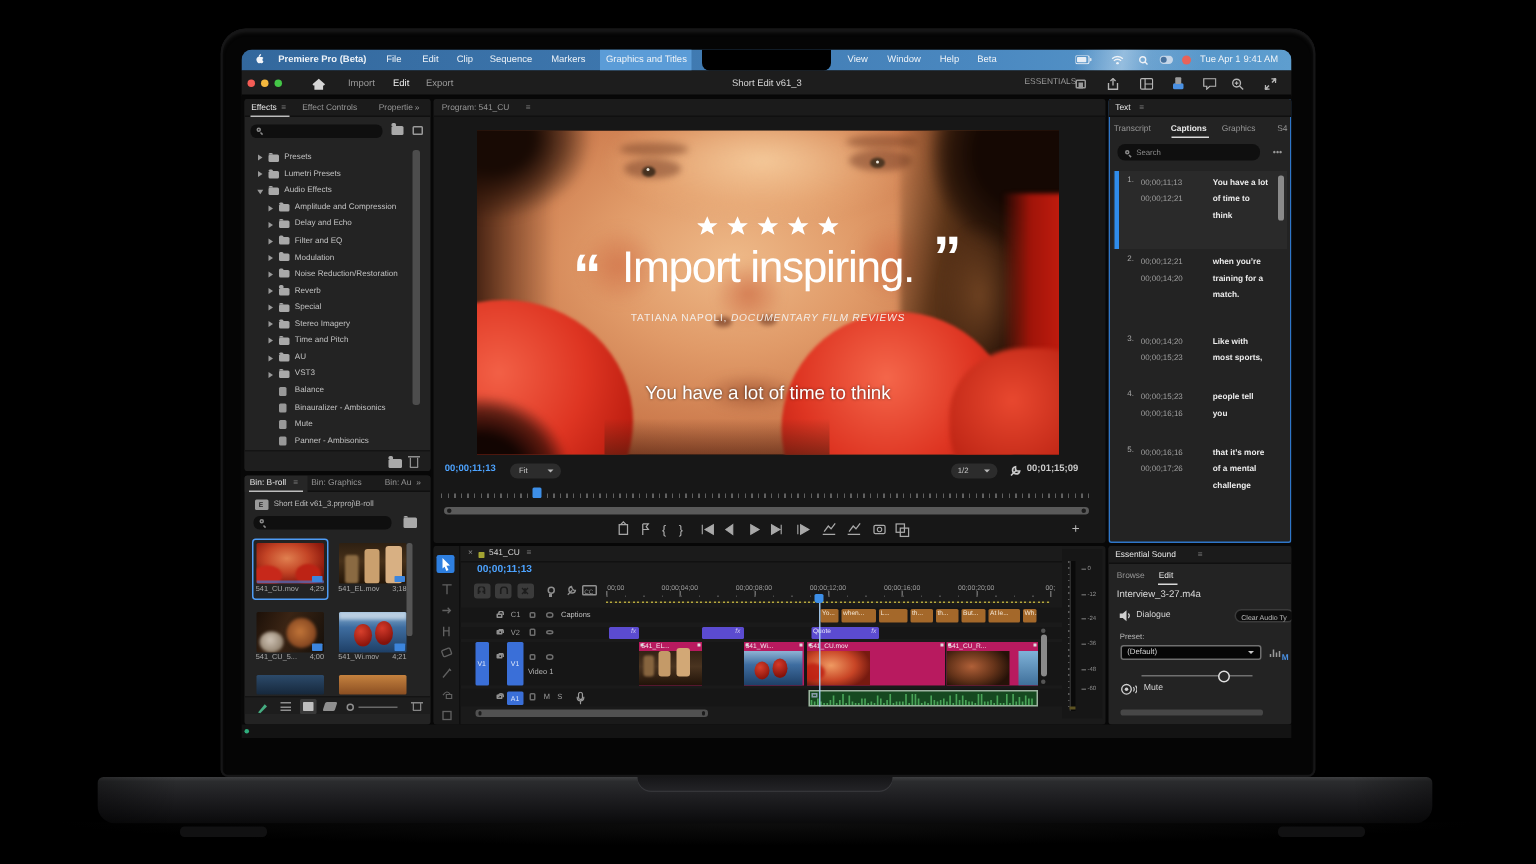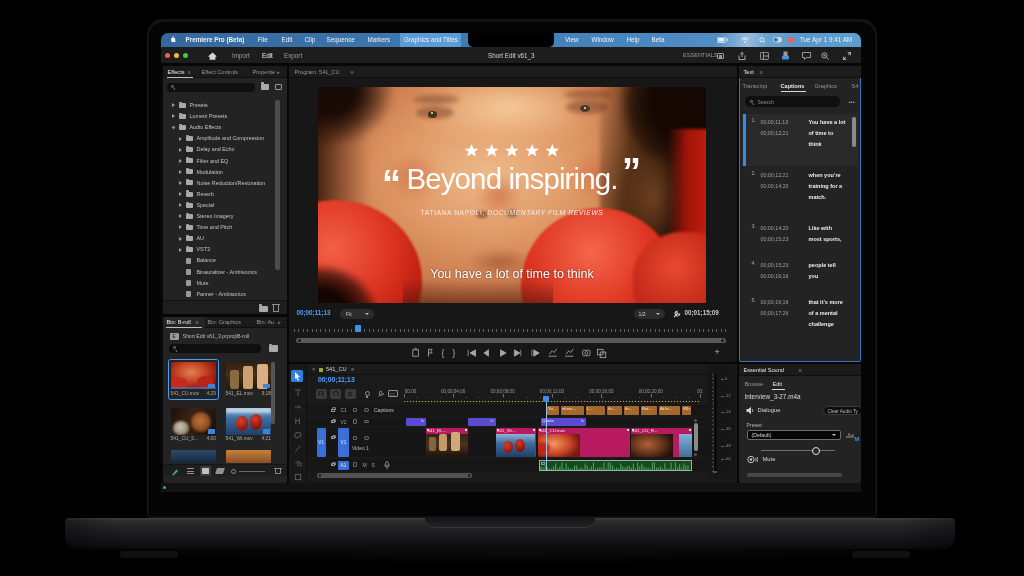--- a/index.html
+++ b/index.html
@@ -358,23 +358,23 @@
 <div class="ab" style="left:85px;top:192px;width:150px;height:26px;background:linear-gradient(180deg,transparent,rgba(70,28,14,.6));"></div>
 <svg class="ab" style="left:147px;top:57px;" width="94" height="14" viewBox="0 0 94 14">
 <path transform="translate(6.5,7) scale(6.9)" fill="#ffffff" d="M0,-1 L0.294,-0.309 L1,-0.309 L0.435,0.118 L0.647,0.809 L0,0.4 L-0.647,0.809 L-0.435,0.118 L-1,-0.309 L-0.294,-0.309 Z"></path>
 <path transform="translate(26.7,7) scale(6.9)" fill="#ffffff" d="M0,-1 L0.294,-0.309 L1,-0.309 L0.435,0.118 L0.647,0.809 L0,0.4 L-0.647,0.809 L-0.435,0.118 L-1,-0.309 L-0.294,-0.309 Z"></path>
 <path transform="translate(46.9,7) scale(6.9)" fill="#ffffff" d="M0,-1 L0.294,-0.309 L1,-0.309 L0.435,0.118 L0.647,0.809 L0,0.4 L-0.647,0.809 L-0.435,0.118 L-1,-0.309 L-0.294,-0.309 Z"></path>
 <path transform="translate(67.1,7) scale(6.9)" fill="#ffffff" d="M0,-1 L0.294,-0.309 L1,-0.309 L0.435,0.118 L0.647,0.809 L0,0.4 L-0.647,0.809 L-0.435,0.118 L-1,-0.309 L-0.294,-0.309 Z"></path>
 <path transform="translate(87.3,7) scale(6.9)" fill="#ffffff" d="M0,-1 L0.294,-0.309 L1,-0.309 L0.435,0.118 L0.647,0.809 L0,0.4 L-0.647,0.809 L-0.435,0.118 L-1,-0.309 L-0.294,-0.309 Z"></path>
 </svg>
 <div class="ab" style="left:64px;top:76px;width:44px;height:40px;font-size:38px;color:#fff;font-weight:bold;">“</div>
 <div class="ab" style="left:304px;top:64px;width:40px;height:40px;font-size:38px;color:#fff;font-weight:bold;">”</div>
-<div class="ab" style="left:0;top:74.5px;width:388px;text-align:center;font-size:29.5px;color:#ffffff;letter-spacing:-0.9px;">Beyond inspiring.</div>
+<div class="ab" style="left:0;top:74.5px;width:388px;text-align:center;font-size:29.5px;color:#ffffff;letter-spacing:-0.9px;">Import inspiring.</div>
 <div class="ab" style="left:0;top:122px;width:388px;text-align:center;font-size:6.8px;color:#f3ece6;letter-spacing:0.55px;">TATIANA NAPOLI, <i>DOCUMENTARY FILM REVIEWS</i></div>
-<div class="ab" style="left:0;top:180px;width:388px;text-align:center;font-size:12.5px;color:#ffffff;text-shadow:0 0 2px rgba(0,0,0,.6);">You have a lot of time to think</div>
+<div class="ab" style="left:0;top:168px;width:388px;text-align:center;font-size:12.5px;color:#ffffff;text-shadow:0 0 2px rgba(0,0,0,.6);">You have a lot of time to think</div>
 </div>
 <div class="ab" style="left:8px;top:242.5px;font-size:6.3px;font-weight:bold;color:#4da3ff;">00;00;11;13</div>
 <div class="ab" style="left:51.5px;top:243px;width:34px;height:10px;background:#2c2c2c;border-radius:5px;">
             <span style="position:absolute;left:6px;top:0;font-size:5.2px;color:#c9c9c9;line-height:10px;">Fit</span>
             <div style="position:absolute;right:5px;top:3.5px;width:0;height:0;border-top:2.6px solid #b9b9b9;border-left:2.3px solid transparent;border-right:2.3px solid transparent;"></div>
           </div>
 <div class="ab" style="left:345px;top:243px;width:31px;height:10px;background:#2c2c2c;border-radius:5px;">
             <span style="position:absolute;left:5px;top:0;font-size:5.2px;color:#c9c9c9;line-height:10px;">1/2</span>
             <div style="position:absolute;right:5px;top:3.5px;width:0;height:0;border-top:2.6px solid #b9b9b9;border-left:2.3px solid transparent;border-right:2.3px solid transparent;"></div>
           </div>

